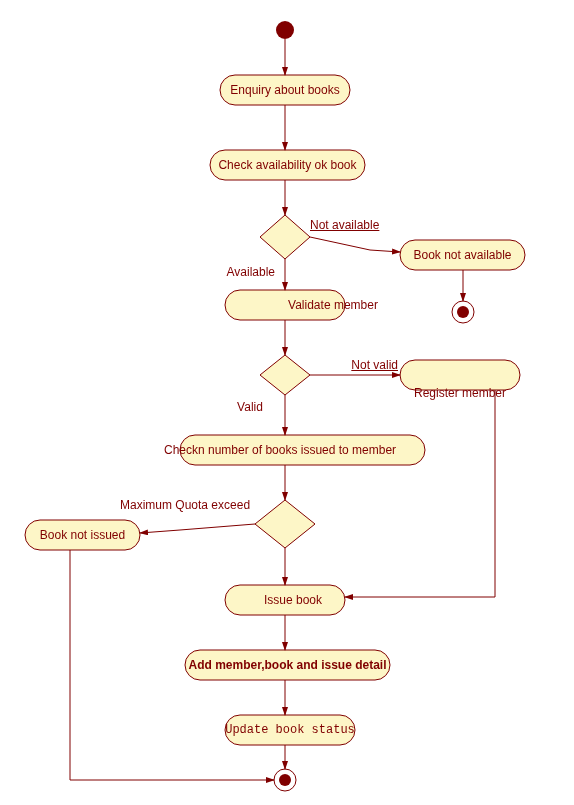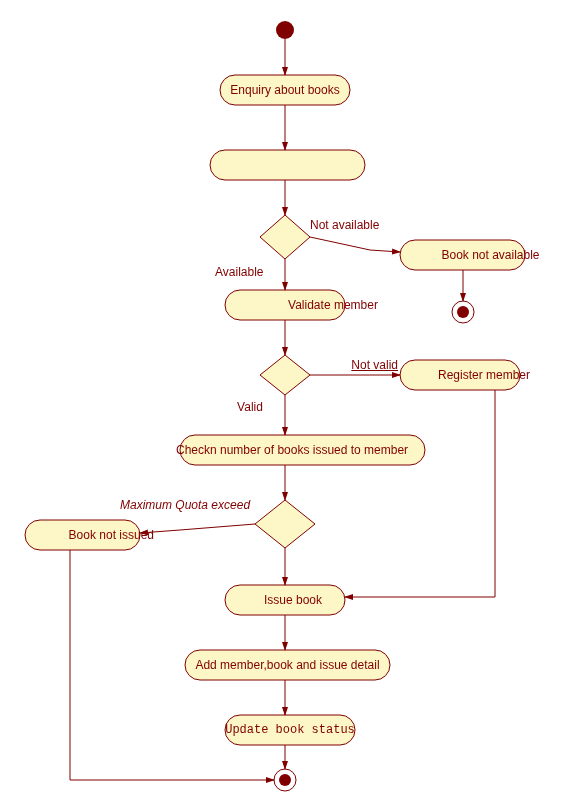--- a/index.html
+++ b/index.html
@@ -126,28 +126,29 @@
   <circle cx="285" cy="780" r="11" class="final-outer"></circle>
   <circle cx="285" cy="780" r="6" class="final-inner"></circle>
 
   <path d="M285 745 L285 769" class="edge" marker-end="url(#arrow)"></path>
 
   <path d="M70 550 L70 780 L274 780" class="edge" marker-end="url(#arrow)"></path>
 
 </svg>
 
 <div class="label" style="left:220px; top:83px; width:130px;">Enquiry about books</div>
-<div class="label" style="left:400px; top:248px; width:125px;padding-left:28px;">Book not available</div>
+<div class="label" style="left:210px; top:158px; width:155px;">Check availability ok book</div>
+<div class="label" style="left:400px; top:248px; width:125px;">Book not available</div>
 <div class="label" style="left:225px; top:298px; width:120px;padding-left:48px;">Validate member</div>
-<div class="label" style="left:400px; top:368px; width:120px;padding-left:24px;">Register member</div>
-<div class="label" style="left:176px; top:443px; width:225px;">Checkn number of books issued to member</div>
-<div class="label" style="left:25px; top:528px; width:129px;text-align:right;">Book not issued</div>
+<div class="label" style="left:400px; top:386px; width:120px;">Register member</div>
+<div class="label" style="left:164px; top:443px; width:225px;">Checkn number of books issued to member</div>
+<div class="label" style="left:25px; top:528px; width:115px;">Book not issued</div>
 <div class="label" style="left:225px; top:593px; width:136px;">Issue book</div>
-<div class="label" style="left:185px; top:658px; width:205px;">Add member,book and issue detail</div>
+<div class="label" style="left:185px; top:658px; width:205px;font-weight:bold;">Add member,book and issue detail</div>
 <div class="label" style="left:225px; top:723px; width:130px;font-family:Liberation Mono, monospace;">Update book status</div>
 
-<div class="label" style="left:310px; top:218px; width:90px; text-align:left;">Not available</div>
-<div class="label" style="left:215px; top:265px; width:60px; text-align:left;">Available</div>
+<div class="label" style="left:310px; top:218px; width:90px; text-align:left;text-decoration:underline;">Not available</div>
+<div class="label" style="left:215px; top:265px; width:60px; text-align:right;">Available</div>
 <div class="label" style="left:338px; top:358px; width:60px; text-align:right;text-decoration:underline;">Not valid</div>
 <div class="label" style="left:230px; top:400px; width:40px; text-align:center;">Valid</div>
-<div class="label" style="left:120px; top:498px; width:140px; text-align:left;font-style:italic;">Maximum Quota exceed</div>
+<div class="label" style="left:120px; top:498px; width:140px; text-align:left;">Maximum Quota exceed</div>
 
 </div>
 
 </body></html>

